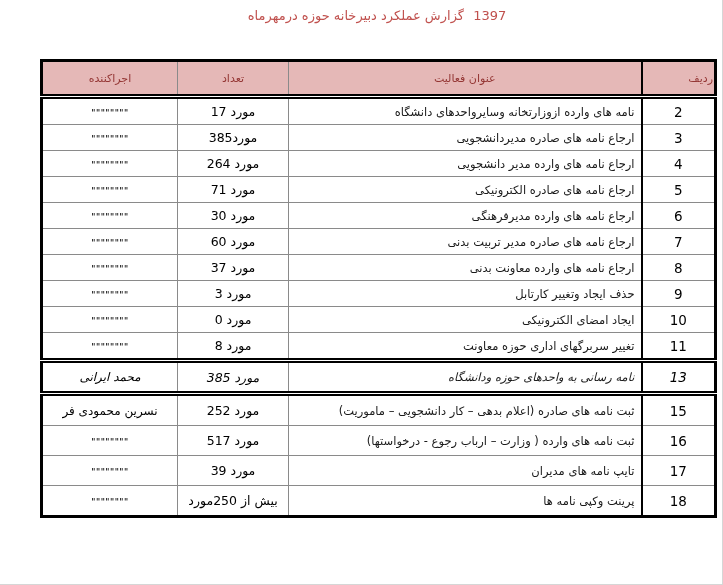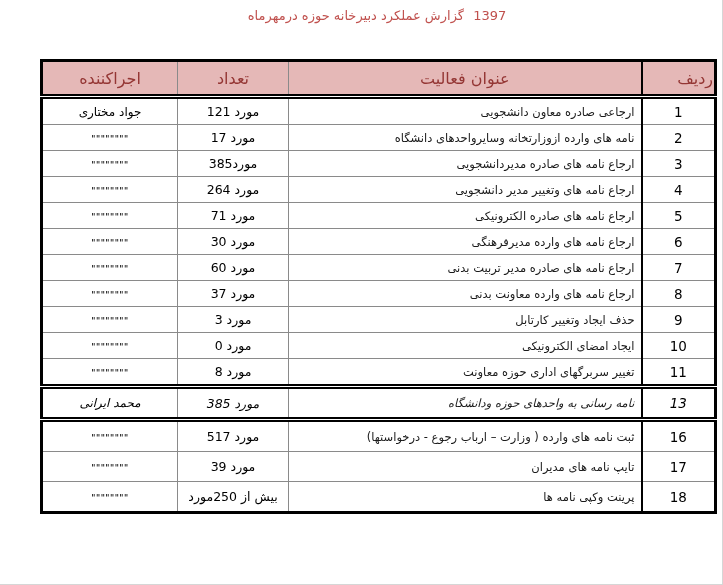--- a/index.html
+++ b/index.html
@@ -40,21 +40,21 @@
   col.c-act { width: 353px; }
   col.c-no { width: 74px; }
 
   th, td { border: 1px solid #8a8a8a; overflow: hidden; }
 
   thead { border-bottom: 5px double #000; }
   thead th {
     background: #E5B8B7;
     color: #943634;
     font-weight: 400;
-    font-size: 16px;
+    font-size: 11px;
     height: 30px;
     text-align: center;
     direction: rtl;
   }
 
   tbody.sec-1, tbody.sec-2 { border-top: 5px double #000; }
 
   tbody.sec-0 td { height: 23px; }
   tbody.sec-1 td { height: 26px; font-style: italic; }
   tbody.sec-2 td { height: 27px; }
@@ -93,41 +93,35 @@
     <thead>
       <tr>
         <th>اجراکننده</th>
         <th>تعداد</th>
         <th>عنوان فعالیت</th>
         <th class="rowno-head">ردیف</th>
       </tr>
     </thead>
     <tbody class="sec-0">
         <tr>
-          <td class="executor-cell">جواد مختاری</td>
-          <td class="count-cell">121 مورد</td>
-          <td class="activity-cell">ارجاعی صادره معاون دانشجویی</td>
-          <td class="rowno-cell">1</td>
-        </tr>
-        <tr>
           <td class="executor-cell"><span class="ditto-mark">""""""""</span></td>
           <td class="count-cell">17 مورد</td>
           <td class="activity-cell">نامه های وارده ازوزارتخانه وسایرواحدهای دانشگاه</td>
           <td class="rowno-cell">2</td>
         </tr>
         <tr>
           <td class="executor-cell"><span class="ditto-mark">""""""""</span></td>
           <td class="count-cell">385مورد</td>
           <td class="activity-cell">ارجاع نامه های صادره مدیردانشجویی</td>
           <td class="rowno-cell">3</td>
         </tr>
         <tr>
           <td class="executor-cell"><span class="ditto-mark">""""""""</span></td>
           <td class="count-cell">264 مورد</td>
-          <td class="activity-cell">ارجاع نامه های وتغییر مدیر دانشجویی</td>
+          <td class="activity-cell">ارجاع نامه های وارده مدیر دانشجویی</td>
           <td class="rowno-cell">4</td>
         </tr>
         <tr>
           <td class="executor-cell"><span class="ditto-mark">""""""""</span></td>
           <td class="count-cell">71 مورد</td>
           <td class="activity-cell">ارجاع نامه های صادره الکترونیکی</td>
           <td class="rowno-cell">5</td>
         </tr>
         <tr>
           <td class="executor-cell"><span class="ditto-mark">""""""""</span></td>
@@ -169,20 +163,26 @@
     <tbody class="sec-1">
         <tr>
           <td class="executor-cell">محمد ایرانی</td>
           <td class="count-cell">385 مورد</td>
           <td class="activity-cell">نامه رسانی به واحدهای حوزه ودانشگاه</td>
           <td class="rowno-cell">13</td>
         </tr>
       </tbody>
     <tbody class="sec-2">
         <tr>
+          <td class="executor-cell">نسرین محمودی فر</td>
+          <td class="count-cell">252 مورد</td>
+          <td class="activity-cell">ثبت نامه های صادره (اعلام بدهی – کار دانشجویی – ماموریت)</td>
+          <td class="rowno-cell">15</td>
+        </tr>
+        <tr>
           <td class="executor-cell"><span class="ditto-mark">""""""""</span></td>
           <td class="count-cell">517 مورد</td>
           <td class="activity-cell">ثبت نامه های وارده ( وزارت – ارباب رجوع - درخواستها)</td>
           <td class="rowno-cell">16</td>
         </tr>
         <tr>
           <td class="executor-cell"><span class="ditto-mark">""""""""</span></td>
           <td class="count-cell">39 مورد</td>
           <td class="activity-cell">تایپ نامه های مدیران</td>
           <td class="rowno-cell">17</td>

